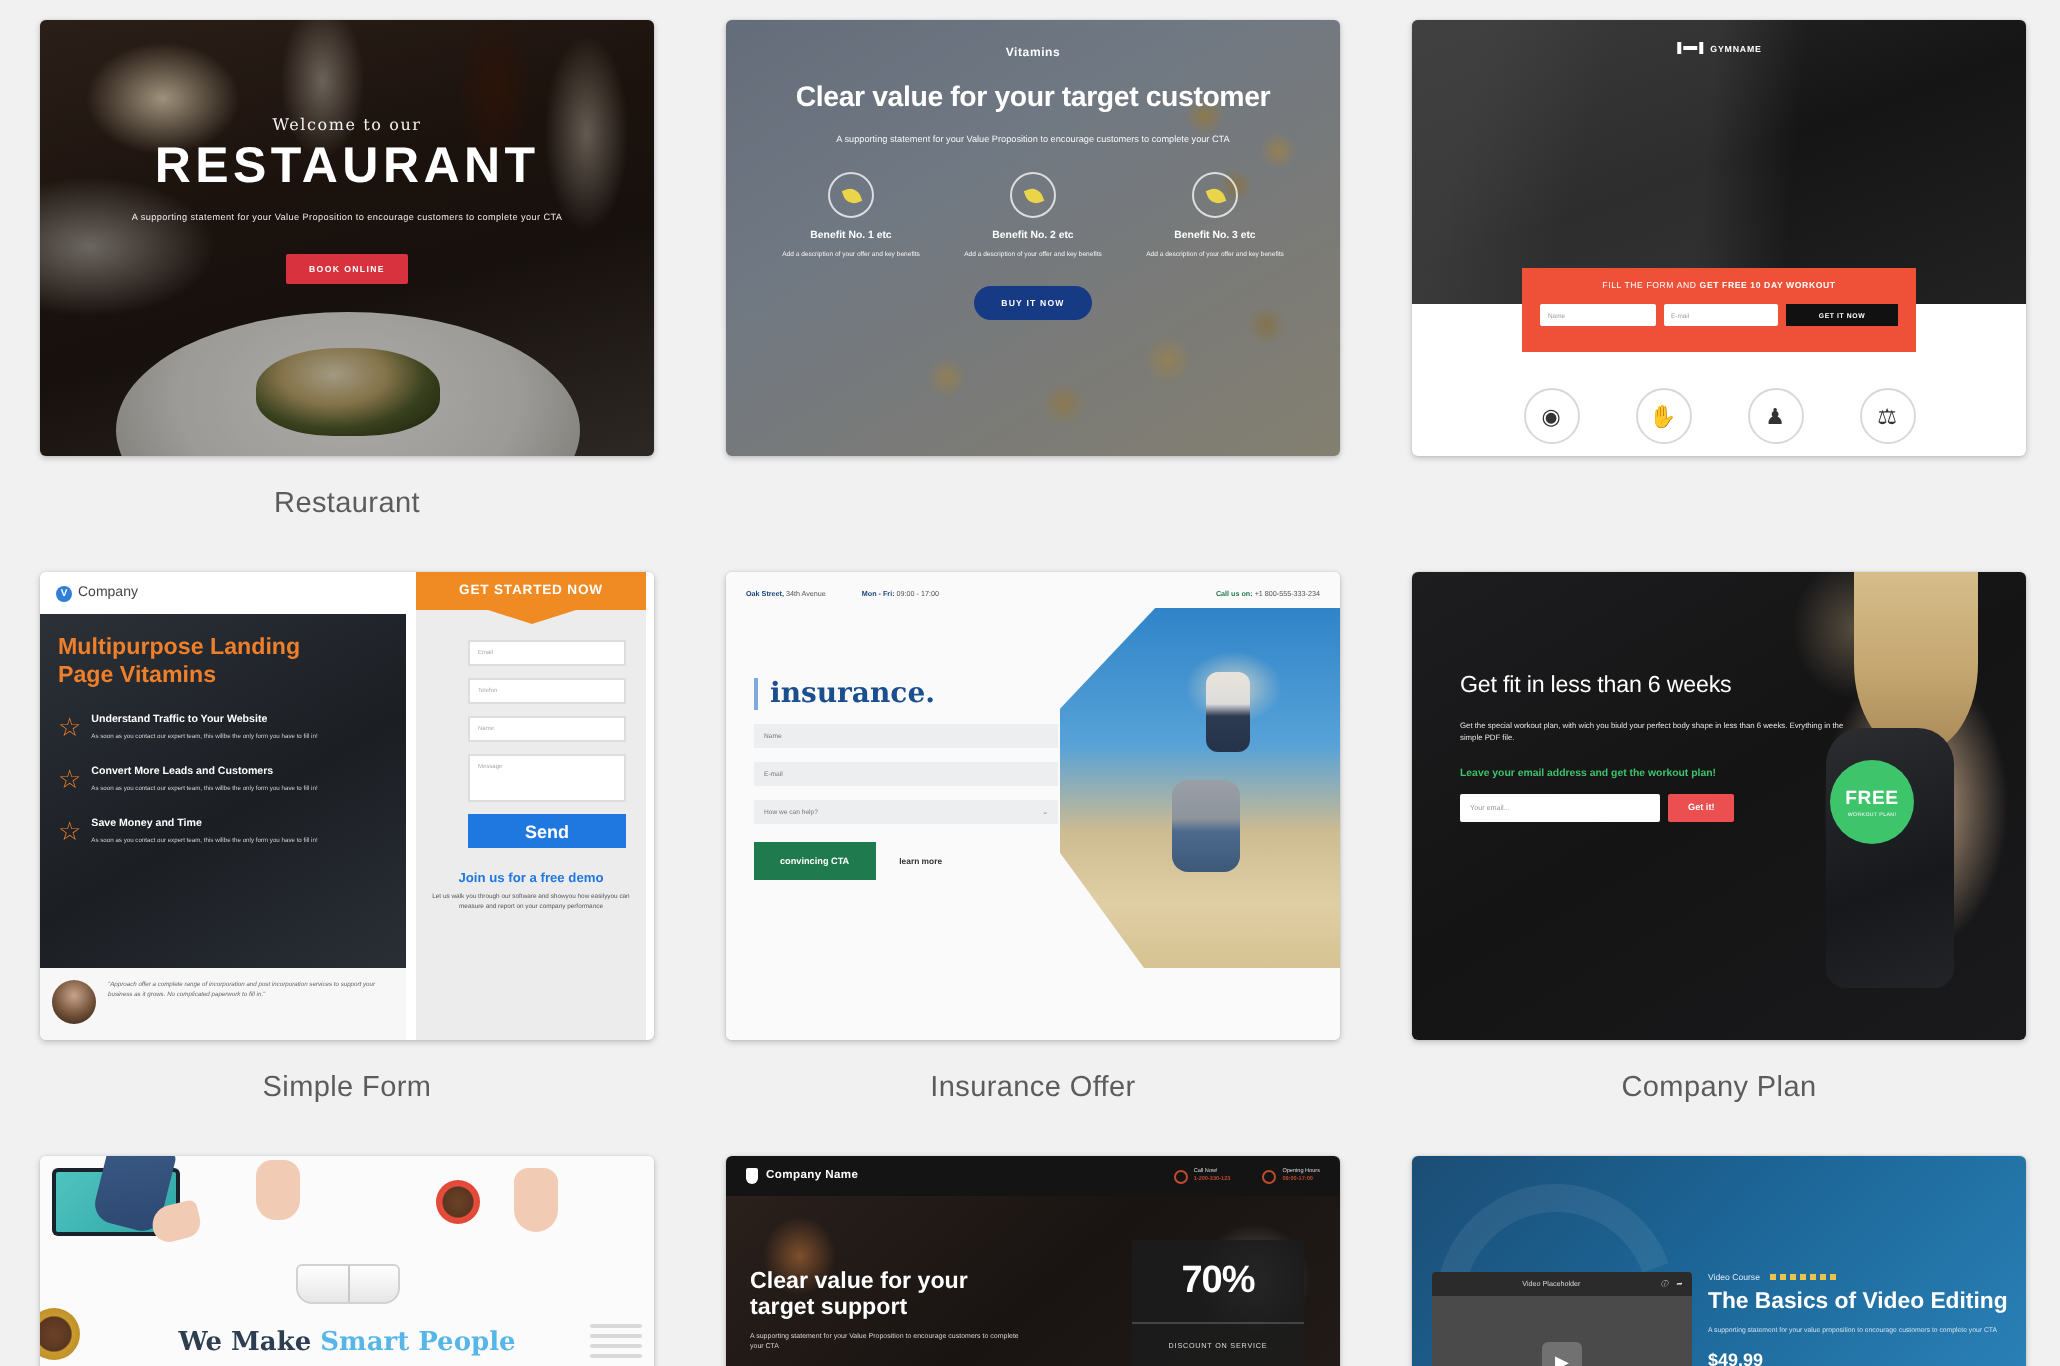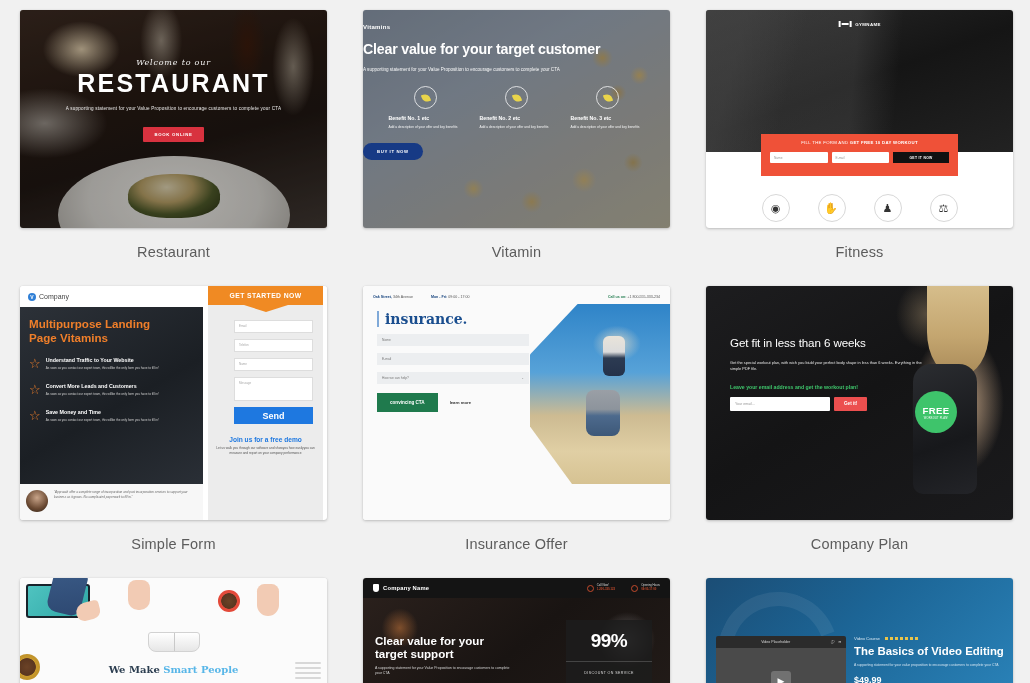--- a/index.html
+++ b/index.html
@@ -57,21 +57,21 @@
   .rest-food {
     position: absolute; left: 50%; bottom: 10px; transform: translateX(-50%);
     width: 92px; height: 44px; border-radius: 46% 46% 42% 42%;
     background: radial-gradient(ellipse at 42% 30%, #e3d9b8 0%, #b9a268 35%, #4d5a2a 62%, #20280f 100%);
   }
   .rest-overlay { position: absolute; inset: 0; background: rgba(10,6,4,0.30); }
   .rest-inner {
     position: absolute; inset: 0; display: flex; flex-direction: column;
     align-items: center; padding-top: 48px; color: #fff; text-align: center;
   }
-  .rest-welcome { font-family: "DejaVu Serif", serif; font-style: italic; font-size: 8px; letter-spacing: .8px; opacity:.95; }
+  .rest-welcome { font-family: "DejaVu Serif", serif; font-size: 8px; letter-spacing: .8px; opacity:.95; }
   .rest-title { font-size: 25px; font-weight: 700; letter-spacing: 2.2px; margin-top: 2px; }
   .rest-sub { font-size: 4.6px; margin-top: 8px; opacity: .92; letter-spacing:.2px; }
   .rest-btn {
     margin-top: 16px; background: #d8323f; color: #fff; font-size: 4.3px;
     font-weight: 700; letter-spacing: .7px; padding: 5px 11px; border-radius: 1px;
   }
 
   
   .vit-bg {
     position: absolute; inset: 0;
@@ -79,21 +79,21 @@
       radial-gradient(circle 16px at 78% 22%, #c99b3f, transparent 65%),
       radial-gradient(circle 14px at 90% 30%, #d8a948, transparent 65%),
       radial-gradient(circle 13px at 83% 38%, #c0923a, transparent 65%),
       radial-gradient(circle 18px at 72% 78%, #d3a850, transparent 68%),
       radial-gradient(circle 16px at 55% 88%, #c79c44, transparent 68%),
       radial-gradient(circle 15px at 36% 82%, #cfa74e, transparent 68%),
       radial-gradient(circle 14px at 88% 70%, #b8903c, transparent 68%),
       linear-gradient(150deg,#7d858f 0%,#949aa1 35%,#a79e8c 68%,#b7a87f 100%);
   }
   .vit-overlay { position: absolute; inset: 0; background: rgba(70,80,95,0.46); }
-  .vit-inner { position: absolute; inset: 0; color: #fff; padding-top: 14px; }
+  .vit-inner { position: absolute; inset: 0; color: #fff; text-align: center; padding-top: 14px; }
   .vit-kicker { font-size: 6px; font-weight: 700; letter-spacing: .3px; }
   .vit-h1 { font-size: 14.2px; font-weight: 700; margin-top: 11px; letter-spacing: -.2px; }
   .vit-sub { font-size: 4.6px; line-height: 1.55; margin-top: 9px; opacity:.95; }
   .vit-benefits { display: flex; justify-content: center; gap: 17px; margin-top: 13px; }
   .vit-b { width: 74px; }
   .vit-circle {
     width: 23px; height: 23px; border-radius: 50%; border: 1px solid rgba(255,255,255,.75);
     margin: 0 auto 6px auto; display:flex; align-items:center; justify-content:center;
   }
   .vit-leaf { width: 8px; height: 8px; background: #e9d44a; border-radius: 0 70% 0 70%; transform: rotate(-20deg); }
@@ -162,21 +162,21 @@
   .sf-quote { font-size:3.1px; color:#666; line-height:1.55; font-style: italic; }
 
   
   .ins-wrap { position:absolute; inset:0; background:#fafafa; }
   .ins-top { display:flex; align-items:center; padding: 9px 10px 0 10px; gap: 18px; font-size: 3.6px; }
   .ins-top b { color:#17447e; }
   .ins-top span { color:#555; }
   .ins-call { margin-left:auto; }
   .ins-call b { color:#1f7a4d; }
   .ins-body { padding: 12px 12px 0 14px; width: 175px; }
-  .ins-h1 { font-family:"DejaVu Serif", serif; font-size: 14px; font-weight:700; color:#1a4e8f; border-left: 2px solid #7fa9d8; padding-left: 6px; }
+  .ins-h1 { font-family:"DejaVu Serif", serif; font-size: 14px; font-weight:700; color:#1a4e8f; border-left: 2px solid #7fa9d8; padding-left: 6px; margin-top: 28px; }
   .ins-p { font-family:"DejaVu Serif", serif; font-size: 7.2px; color:#2b2b2b; line-height:1.4; margin-top: 7px; }
   .ins-f { background:#eceef0; height: 12px; margin-top: 7px; font-size:3.3px; color:#777; padding: 4px 5px; width: 152px; }
   .ins-f.sel { display:flex; justify-content:space-between; align-items:center; }
   .ins-row { display:flex; align-items:center; gap: 12px; margin-top: 9px; }
   .ins-cta { background:#1f7a4d; color:#fff; font-size:4.6px; font-weight:700; padding: 7px 13px; }
   .ins-link { font-size:4.2px; font-weight:700; color:#333; }
   .ins-img {
     position:absolute; right: 0px; top: 18px; width: 140px; height: 180px;
     clip-path: polygon(34% 0, 100% 0, 100% 100%, 30% 100%, 0 68%, 0 28%);
     background:
@@ -198,41 +198,41 @@
   .wp-top { position:absolute; right: 36px; top: 78px; width: 64px; height: 130px; border-radius: 18px 18px 10px 10px; background: linear-gradient(160deg,#2b2d31 0%,#17181b 60%,#232428 100%); }
   .wp-inner { position:absolute; left: 24px; top: 50px; width: 200px; }
   .wp-h1 { font-size: 11.6px; color:#fff; font-weight: 400; letter-spacing: -.1px; }
   .wp-h2 { font-size: 12.2px; color:#3ec46b; font-weight: 700; margin-top: 2px; letter-spacing: -.1px; }
   .wp-p { font-size: 3.9px; color:#e4e4e4; line-height: 1.65; margin-top: 11px; }
   .wp-lead { font-size: 5.2px; color:#3ec46b; font-weight:700; margin-top: 11px; }
   .wp-form { display:flex; gap: 4px; margin-top: 7px; align-items:center; }
   .wp-in { width: 100px; height: 14px; background:#fff; border-radius: 1px; font-size:3.6px; color:#999; display:flex; align-items:center; padding-left: 5px; }
   .wp-go { background:#ec4f4f; color:#fff; font-size:4.6px; font-weight:700; padding: 4px 10px; height:14px; display:flex; align-items:center; border-radius:1px; }
   .wp-badge {
-    position:absolute; right: 56px; top: 105px; width: 42px; height: 42px; border-radius:50%;
+    position:absolute; right: 56px; top: 94px; width: 42px; height: 42px; border-radius:50%;
     background:#3ec46b; color:#fff; display:flex; flex-direction:column; align-items:center; justify-content:center;
   }
   .wp-badge b { font-size: 9.6px; letter-spacing:.3px; }
   .wp-badge i { font-size: 2.6px; font-style:normal; letter-spacing:.2px; margin-top:1px; }
 
   
   .sp-bg { position:absolute; inset:0; background:#fbfbfb; }
   .sp-tab { position:absolute; left: 6px; top: 6px; width: 64px; height: 34px; background:#18232b; border-radius: 3px; padding: 2px; }
   .sp-tab i { display:block; width:100%; height:100%; background: linear-gradient(135deg,#4fc3c0,#2fa7a6); border-radius:1px; }
   .sp-sleeve { position:absolute; left: 30px; top: -6px; width: 34px; height: 42px; background: linear-gradient(160deg,#3a5a86,#2d4871); border-radius: 4px 4px 10px 10px; transform: rotate(14deg); }
   .sp-hand1 { position:absolute; left: 56px; top: 24px; width: 24px; height: 18px; background:#f2cbb4; border-radius: 10px 4px 8px 8px; transform: rotate(-14deg); }
   .sp-hand2 { position:absolute; left: 108px; top: 2px; width: 22px; height: 30px; background:#f2cbb4; border-radius: 8px 8px 10px 10px; }
   .sp-hand3 { position:absolute; right: 48px; top: 6px; width: 22px; height: 32px; background:#f2cbb4; border-radius: 8px 8px 12px 12px; }
   .sp-cup { position:absolute; left: 198px; top: 12px; width: 22px; height: 22px; border-radius:50%; background: radial-gradient(circle, #6b4226 0%, #5a3620 48%, #e74c3c 52%, #d8402f 100%); }
   .sp-cup2 { position:absolute; left: -6px; top: 76px; width: 26px; height: 26px; border-radius:50%; background: radial-gradient(circle, #6b4226 0%, #5a3620 46%, #c99a2e 50%, #b08523 100%); }
   .sp-book { position:absolute; left: 50%; top: 54px; transform: translateX(-50%); width: 52px; height: 20px; background: linear-gradient(180deg,#fff,#e6e6e6); border-radius: 3px 3px 8px 8px; border: 1px solid #d2d2d2; }
   .sp-book::after { content:""; position:absolute; left:50%; top:0; width:1px; height:100%; background:#c9c9c9; }
   .sp-lines { position:absolute; right: 6px; top: 84px; width: 26px; }
   .sp-lines i { display:block; height: 2px; background:#d8d8d8; border-radius:2px; margin-bottom: 3px; }
-  .sp-h1 { position:absolute; left:0; right:0; top: 86px; text-align:center; font-family:"DejaVu Serif", serif; font-size: 10px; font-weight:700; color:#2c3e50; }
+  .sp-h1 { position:absolute; left:0; right:0; top: 86px; text-align:center; font-family:"DejaVu Serif", serif; font-size: 13px; font-weight:700; color:#2c3e50; }
   .sp-h1 em { font-style:normal; color:#57b6e8; }
 
   
   .cn-bar { position:absolute; left:0; right:0; top:0; height: 20px; background:#141414; display:flex; align-items:center; padding: 0 10px; }
   .cn-logo { display:flex; align-items:center; gap:4px; color:#fff; }
   .cn-shield { width:6px; height:8px; background:#fff; border-radius: 1px 1px 3px 3px; }
   .cn-name { font-size: 5.8px; font-weight: 700; letter-spacing:.2px; }
   .cn-right { margin-left:auto; display:flex; gap: 16px; }
   .cn-item { display:flex; gap:3px; align-items:center; }
   .cn-ic { width:7px; height:7px; border-radius:50%; border:1px solid #c34a2c; }
@@ -318,21 +318,20 @@
                   <div class="vit-leaf"></div>
                 </div>
               <div class="vit-bt">Benefit No. 3 etc</div>
               <div class="vit-bd">Add a description of your offer and key benefits</div>
             </div>
           </div>
           <div class="vit-btn">BUY IT NOW</div>
         </div>
       </div>
     </div>
-    <div class="caption">Vitamin</div>
   </div>
 
   <div class="cell">
     <div class="card r1">
       <div class="thumb">
         <div class="fit-top"></div>
         <div class="fit-logo">
           <div class="fit-db">
               <i></i>
               <b></b>
@@ -349,21 +348,20 @@
           </div>
         </div>
         <div class="fit-icons">
           <div class="fit-ic">◉</div>
           <div class="fit-ic">✋</div>
           <div class="fit-ic">♟</div>
           <div class="fit-ic">⚖</div>
         </div>
       </div>
     </div>
-    <div class="caption">Fitness</div>
   </div>
 
   <div class="cell">
     <div class="card r2">
       <div class="thumb">
         <div class="sf-head">
           <div class="sf-logo-c">V</div>
           <div class="sf-logo-t">Company</div>
         </div>
         <div class="sf-hero">
@@ -516,21 +514,21 @@
               <div class="cn-it"><span>Opening Hours</span><b>09:00-17:00</b></div>
             </div>
           </div>
         </div>
         <div class="cn-h1">
           <div>Clear value for your</div>
           <div>target support</div>
         </div>
         <div class="cn-p">A supporting statement for your Value Proposition to encourage customers to complete your CTA</div>
         <div class="cn-box">
-          <div class="cn-20">99%</div>
+          <div class="cn-20">70%</div>
           <div class="cn-dsc">DISCOUNT ON SERVICE</div>
         </div>
       </div>
     </div>
   </div>
 
   <div class="cell">
     <div class="card r3">
       <div class="thumb">
         <div class="vc-bg"></div>

